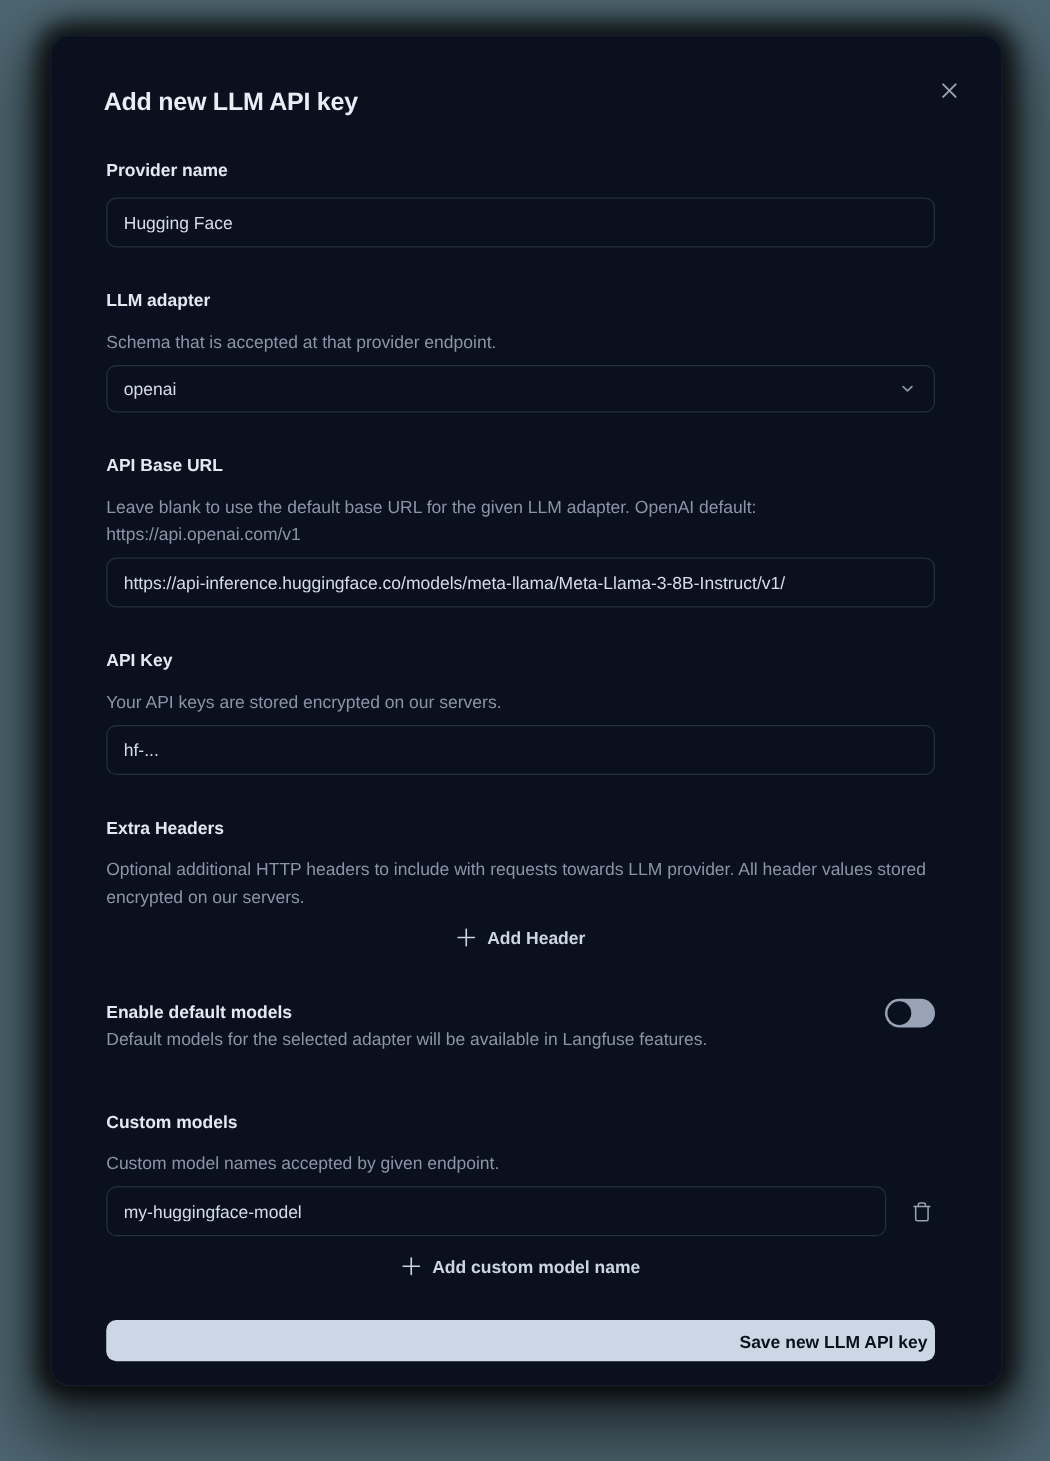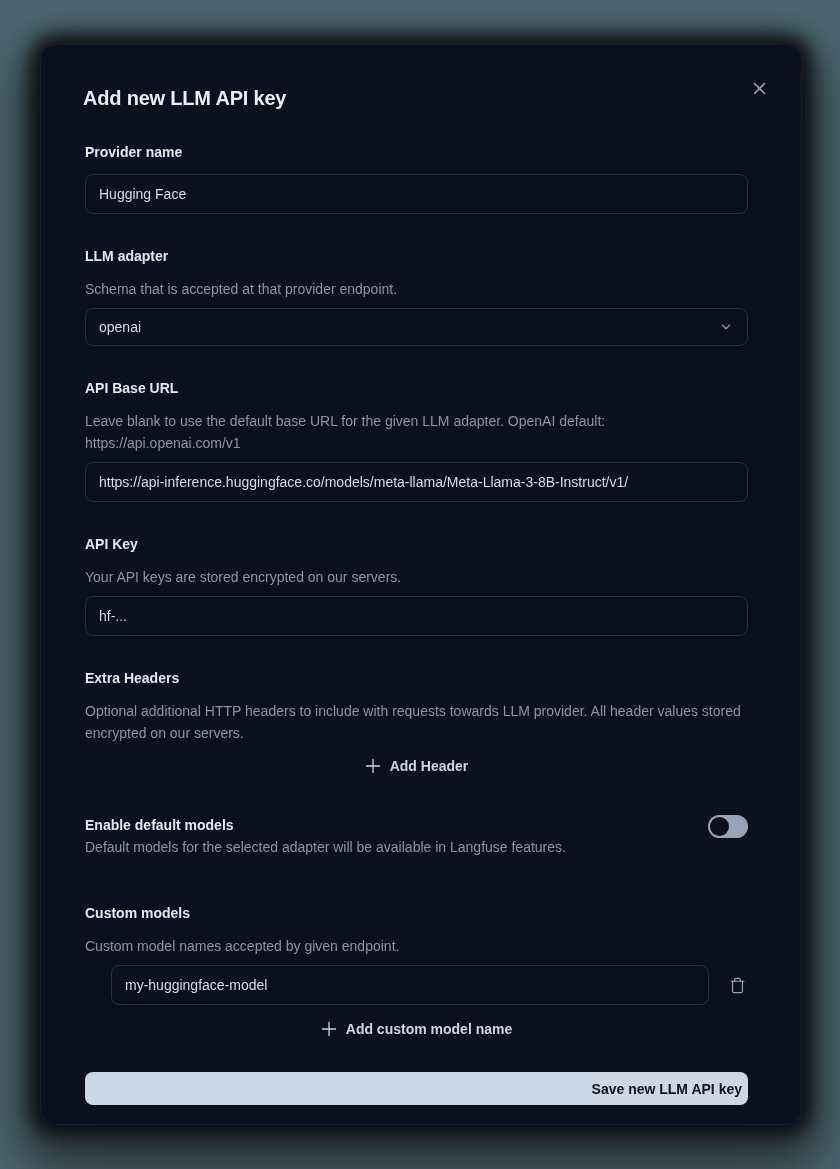--- a/index.html
+++ b/index.html
@@ -4,21 +4,21 @@
 <style>
   html,body{margin:0;padding:0;}
   body{
     width:840px;height:1169px;
     background:#4d6570;
     font-family:"Liberation Sans",sans-serif;
     position:relative;
     overflow:hidden;
   }
   .modal{
-    position:absolute;left:40px;top:44px;
+    position:absolute;left:40px;top:28px;
     width:762px;height:1081px;
     box-sizing:border-box;
     background:#0a101e;
     border:1px solid #151c2c;
     border-radius:16px;
     box-shadow:0 0 18px 10px rgba(0,0,0,0.78), 0 24px 48px 20px rgba(0,0,0,0.5);
   }
   .modal-header{
     padding:41px 44px 0 42px;
     position:relative;
@@ -85,21 +85,21 @@
     margin-top:1px;padding:0;
   }
   .toggle-thumb{
     position:absolute;left:2px;top:2px;
     width:19px;height:19px;border-radius:50%;
     background:#0a101e;
   }
   .custom-row{
     display:flex;align-items:center;gap:17px;
   }
-  .custom-row .text-input{flex:1;margin-left:26px;}
+  .custom-row .text-input{flex:1;}
   .icon-btn{
     background:transparent;border:none;padding:0;cursor:pointer;
     width:22px;height:22px;
     display:flex;align-items:center;justify-content:center;
     color:#9aa2b4;flex:0 0 auto;
   }
   .add-model-btn{margin-top:14px;}
   .save-btn{
     width:100%;height:33px;box-sizing:border-box;
     margin-top:33px;

